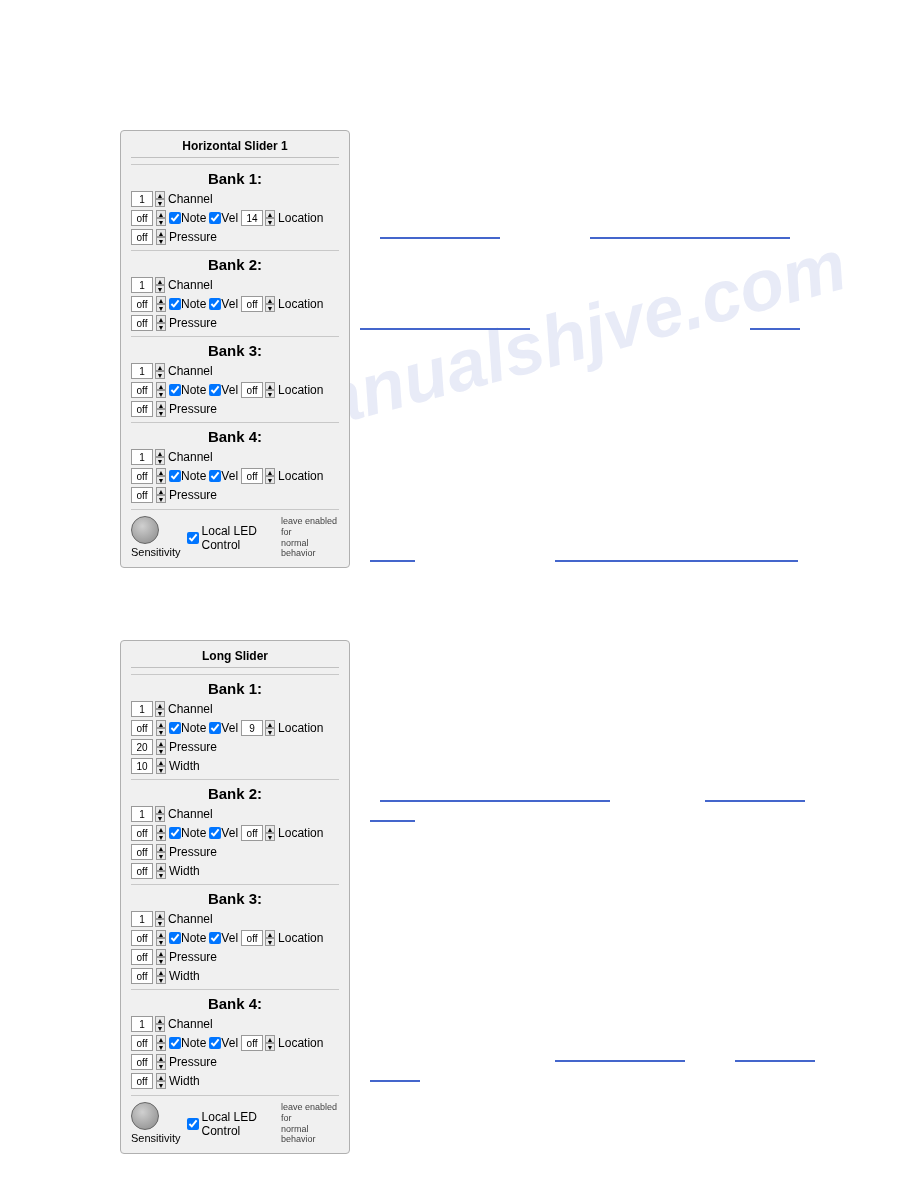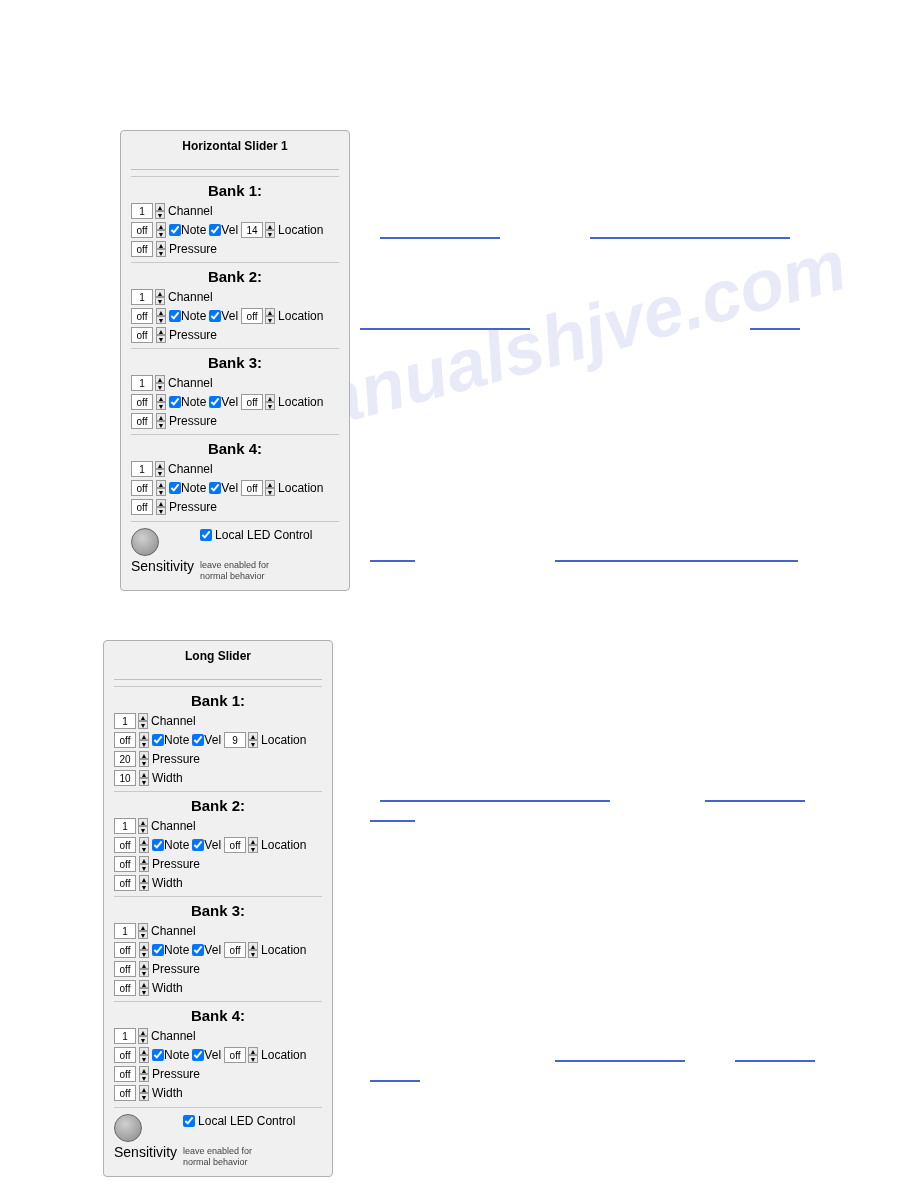--- a/index.html
+++ b/index.html
@@ -20,21 +20,21 @@
       padding: 8px 10px;
       width: 230px;
     }
 
     .panel-title {
       font-weight: bold;
       text-align: center;
       font-size: 12px;
       margin-bottom: 6px;
       border-bottom: 1px solid #c0c0c0;
-      padding-bottom: 16px;
+      padding-bottom: 4px;
     }
 
     .bank-section {
       border-top: 1px solid #c8c8c8;
       padding-top: 5px;
       margin-top: 5px;
     }
 
     .bank-title {
       font-weight: bold;
@@ -118,29 +118,29 @@
     .sensitivity-knob {
       width: 28px;
       height: 28px;
       border-radius: 50%;
       background: radial-gradient(circle at 40% 35%, #d0d0d0, #888);
       border: 1px solid #666;
       flex-shrink: 0;
     }
 
     .sensitivity-label {
-      font-size: 14px;
+      font-size: 11px;
       text-align: center;
       margin-top: 2px;
     }
 
     .led-control-group {
       display: flex;
-      flex-direction: column;
-      gap: 18px;
+      flex-direction: row;
+      gap: 0;
     }
 
     .led-line {
       display: flex;
       align-items: center;
       gap: 3px;
       font-size: 10px;
     }
 
     .led-subtext {
@@ -172,21 +172,21 @@
 
     .panel-wrapper-1 {
       position: absolute;
       top: 130px;
       left: 120px;
     }
 
     .panel-wrapper-2 {
       position: absolute;
       top: 640px;
-      left: 103px;
+      left: 120px;
       border-radius: 20px;
     }
 
     input[type="checkbox"] {
       width: 12px;
       height: 12px;
       cursor: pointer;
     }
   </style>
 </head>

